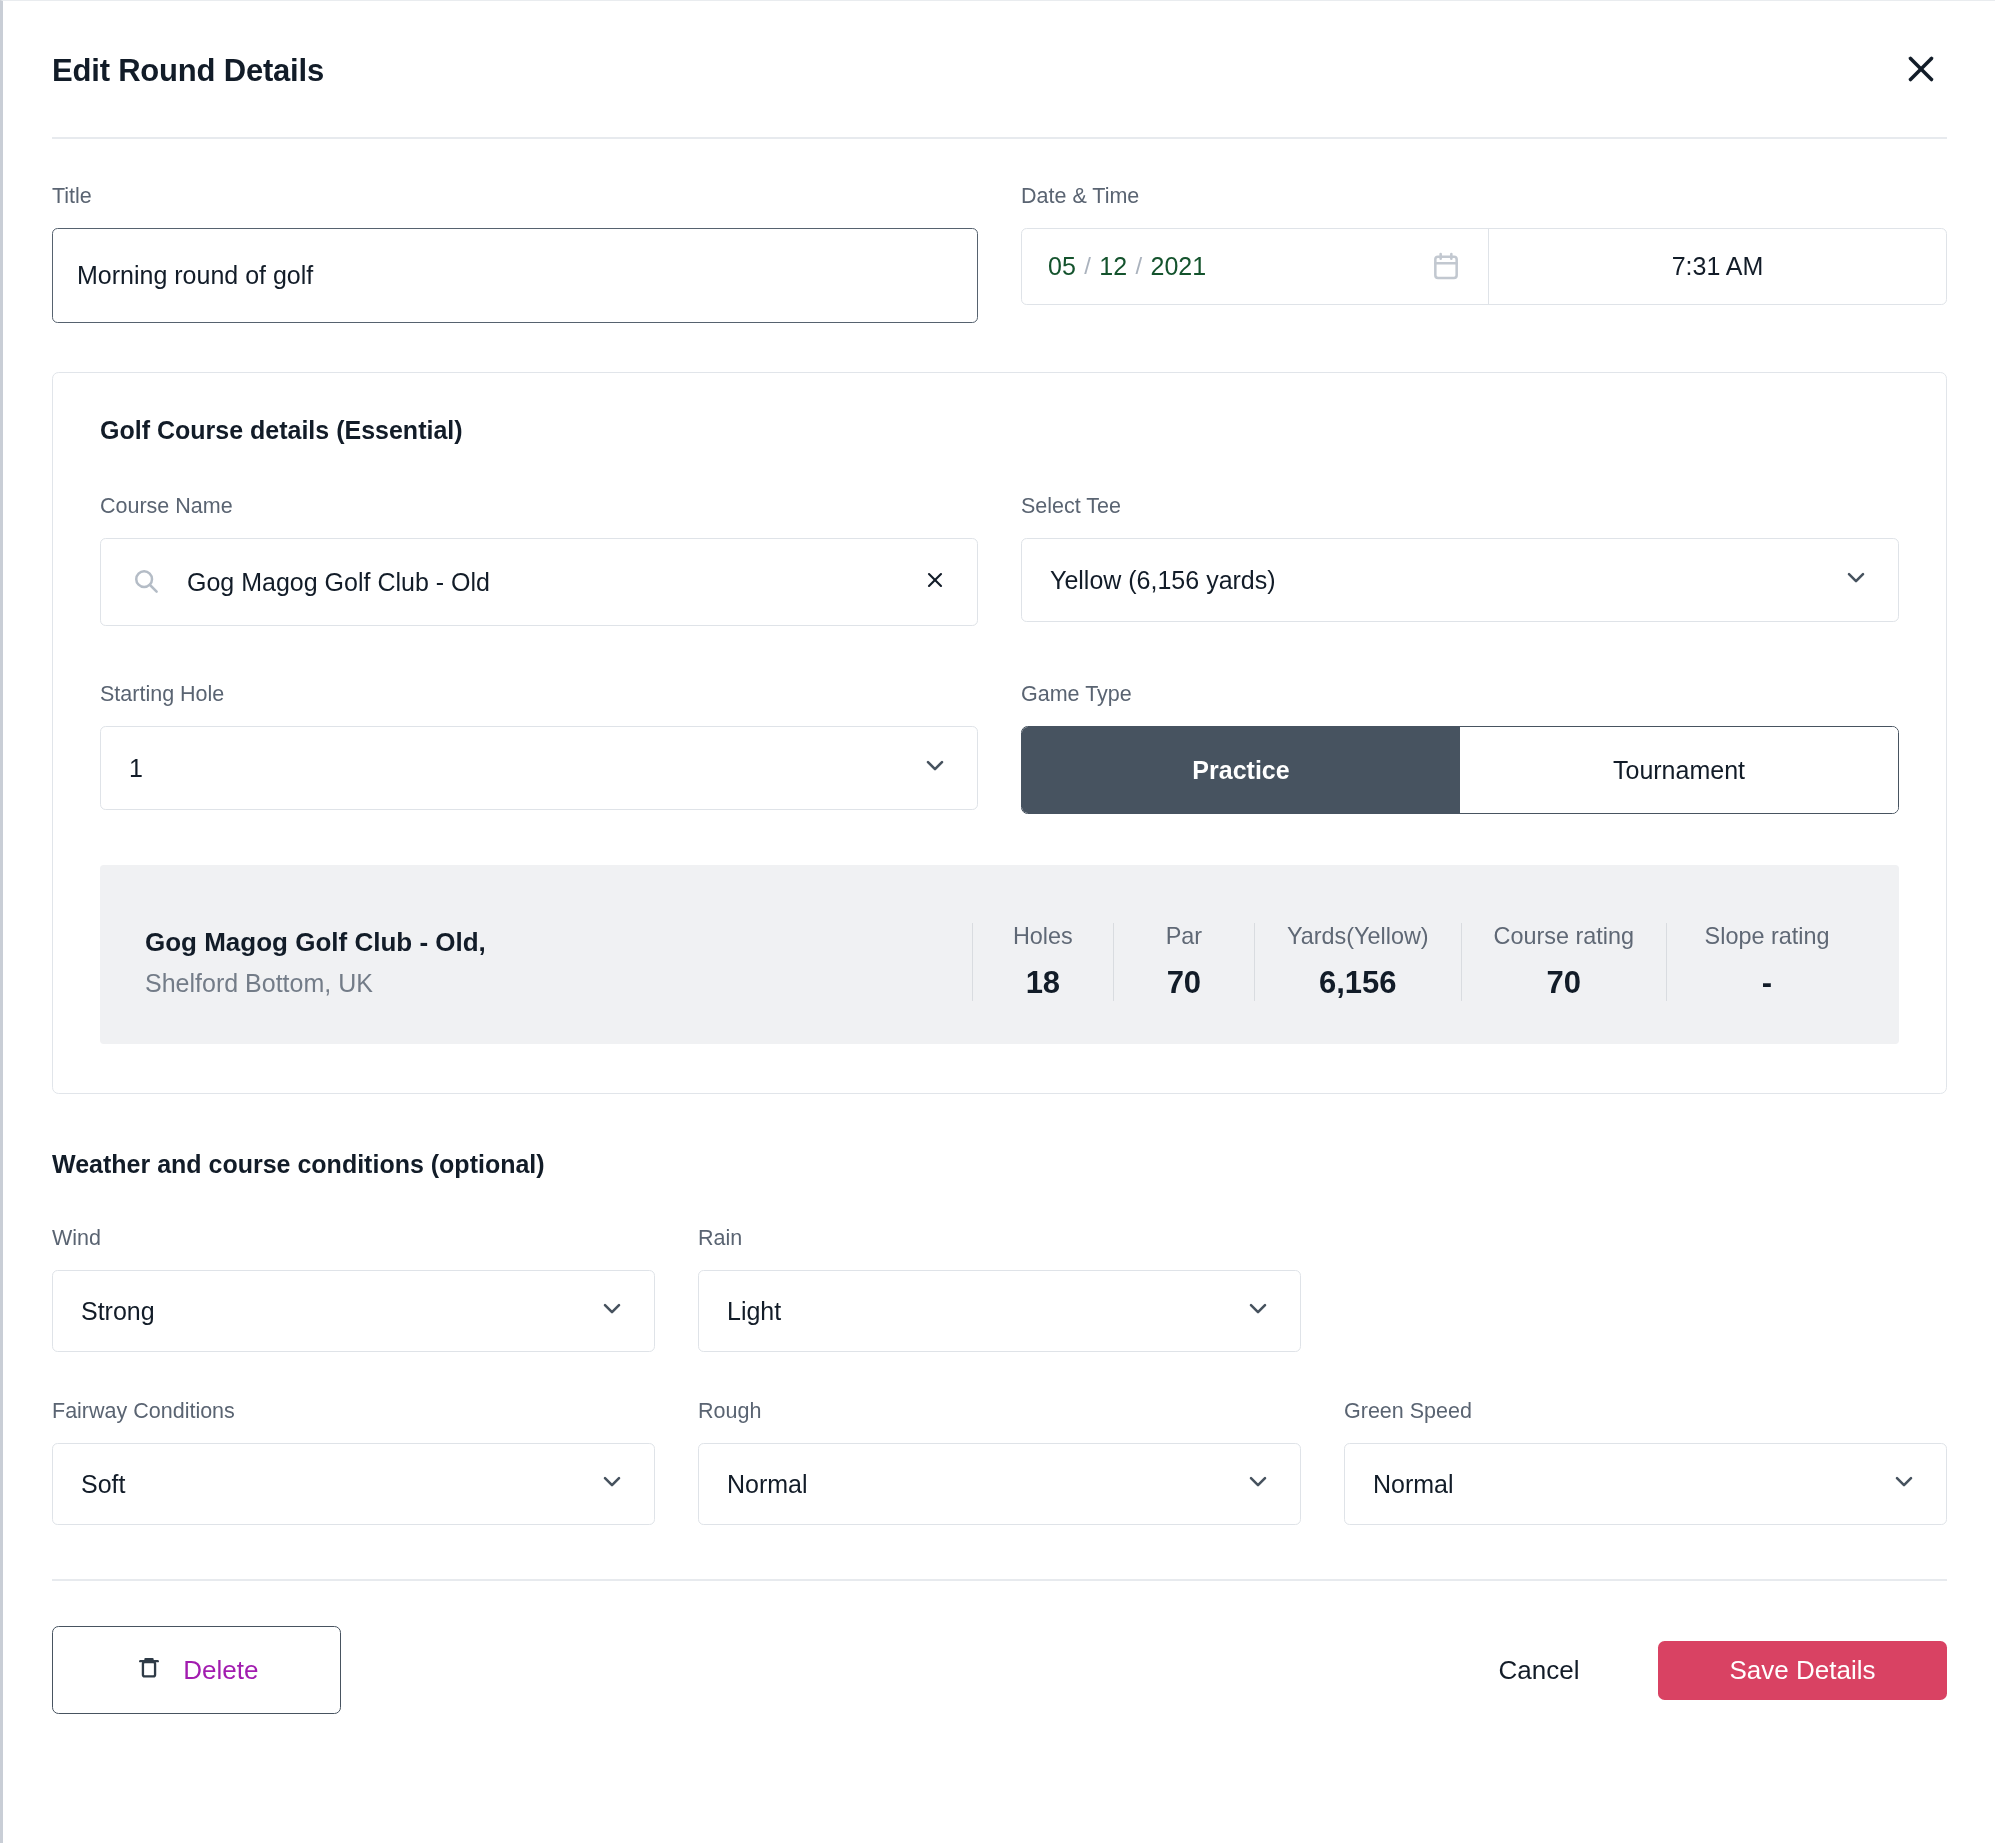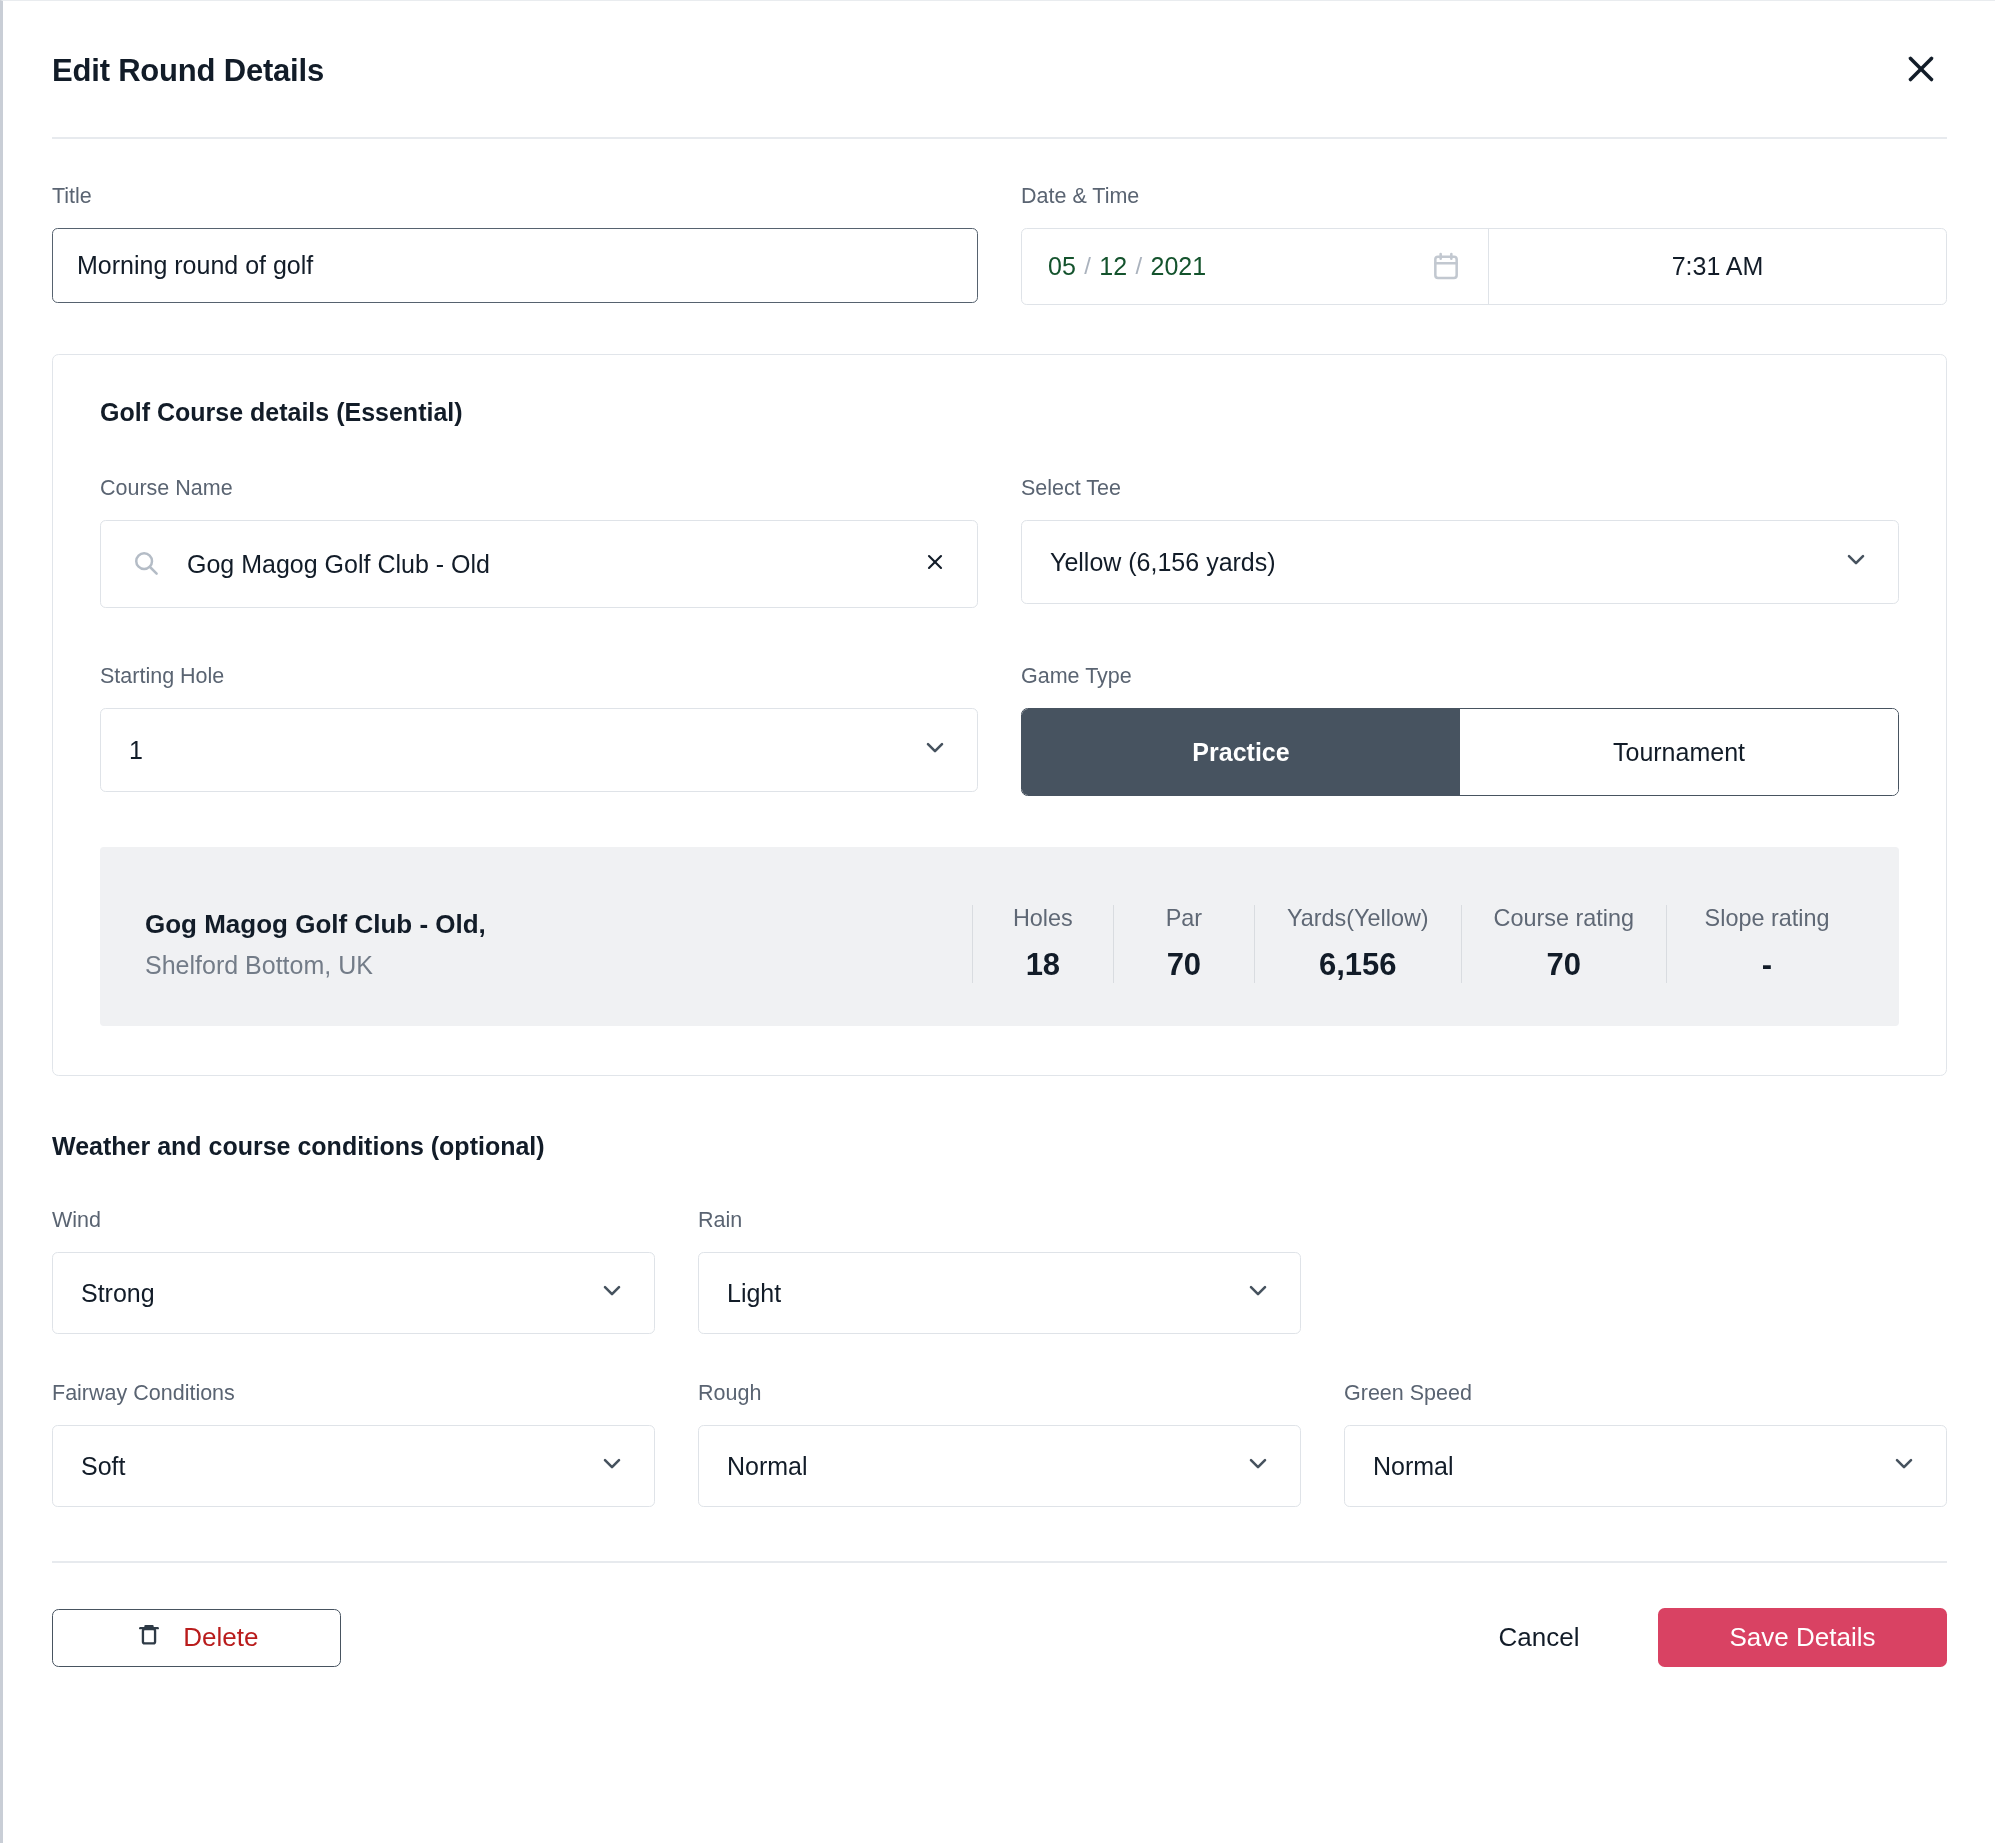--- a/index.html
+++ b/index.html
@@ -59,21 +59,21 @@
   
   .field-label {
     font-size: 21.5px;
     color: #5a6472;
     line-height: 1;
     margin-bottom: 20.6px;
     display: block;
   }
 
   .input-box {
-    height: 75px;
+    height: 95px;
     border: 1.9px solid #d8dde3;
     border-radius: 5.6px;
     background: #fff;
     display: flex;
     align-items: center;
     padding: 0 24px;
     font-size: 25px;
     color: #121c28;
   }
   .input-box.focused { border-color: #56626f; }
@@ -267,31 +267,31 @@
     background: #e7eaee;
     margin-top: 54px;
   }
   .footer {
     display: flex;
     align-items: center;
     justify-content: space-between;
     margin-top: 45px;
   }
   .btn-delete {
-    height: 58px;
+    height: 88px;
     min-width: 289px;
     border: 1.9px solid #475360;
     border-radius: 6.6px;
     background: #fff;
     display: flex;
     align-items: center;
     justify-content: center;
     gap: 20.6px;
     font-size: 26px;
-    color: #b91c1c;
+    color: #a21caf;
     cursor: pointer;
     font-family: inherit;
   }
   .footer-right {
     display: flex;
     align-items: center;
     gap: 58px;
   }
   .btn-cancel {
     background: none;

